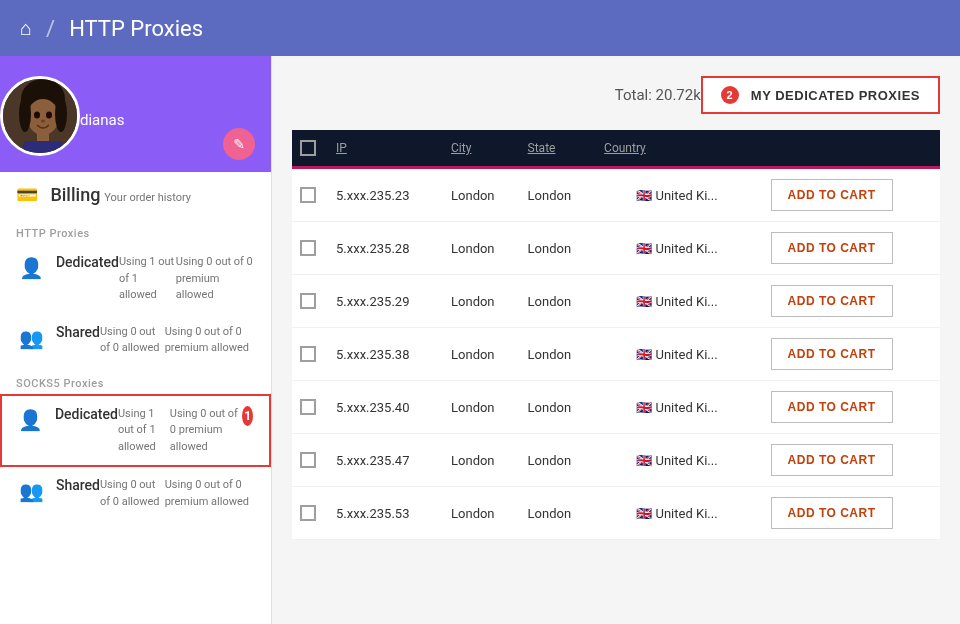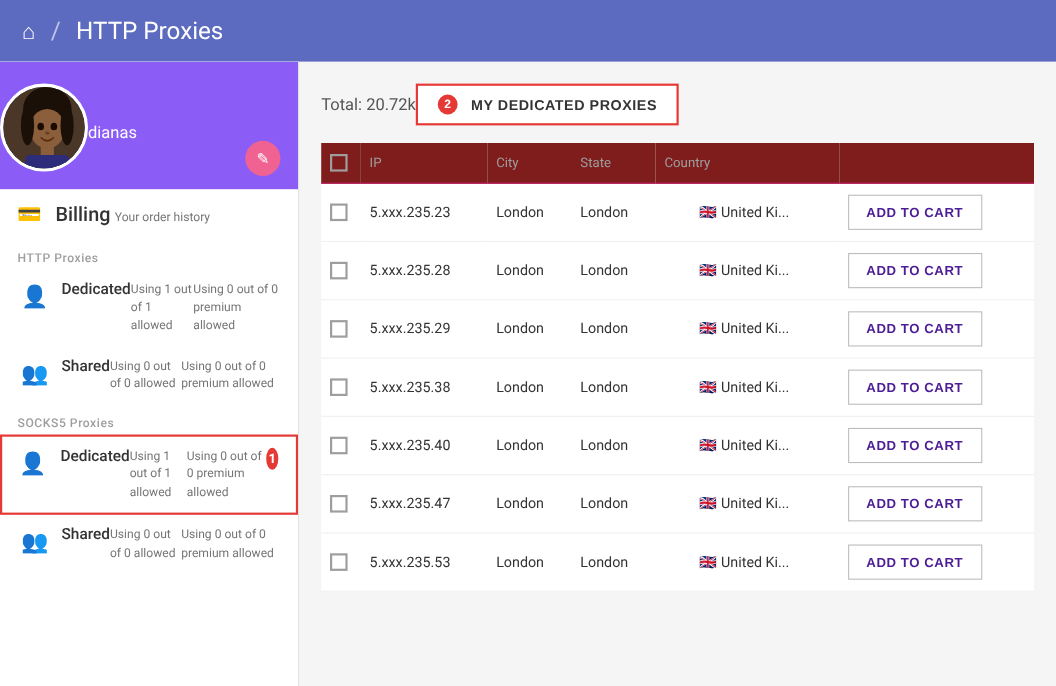--- a/index.html
+++ b/index.html
@@ -153,21 +153,21 @@
     .content-area {
       flex: 1;
       overflow-y: auto;
       padding: 20px;
     }
 
     
     .summary-bar {
       display: flex;
       align-items: center;
-      justify-content: flex-start;
+      justify-content: flex-end;
       margin-bottom: 16px;
     }
 
     .total-count {
       font-size: 15px;
       color: #555;
     }
 
     .badge-2 {
       background: #e53935;
@@ -203,22 +203,23 @@
       border-collapse: collapse;
       background: white;
     }
 
     .proxy-table th {
       text-align: left;
       padding: 10px 8px;
       font-size: 12px;
       color: #9e9e9e;
       font-weight: 400;
-      border-bottom: 1px solid #be185d;
-      background: #7f1d1d;
+      border-bottom: 3px solid #be185d;
+      background: #0f172a;
+      text-decoration: underline;
     }
 
     .proxy-table td {
       padding: 10px 8px;
       font-size: 13px;
       color: #333;
       border-bottom: 1px solid #f0f0f0;
     }
 
     .checkbox-cell {
@@ -241,21 +242,21 @@
       border-color: #5c6bc0;
     }
 
     .add-to-cart-btn {
       background: white;
       border: 1px solid #bdbdbd;
       padding: 8px 16px;
       font-size: 12px;
       font-weight: 600;
       cursor: pointer;
-      color: #4c1d95;
+      color: #c2410c;
       letter-spacing: 0.5px;
       white-space: nowrap;
     }
 
     .flag-text {
       display: flex;
       align-items: center;
       gap: 4px;
       font-size: 13px;
       padding-left: 32px;

